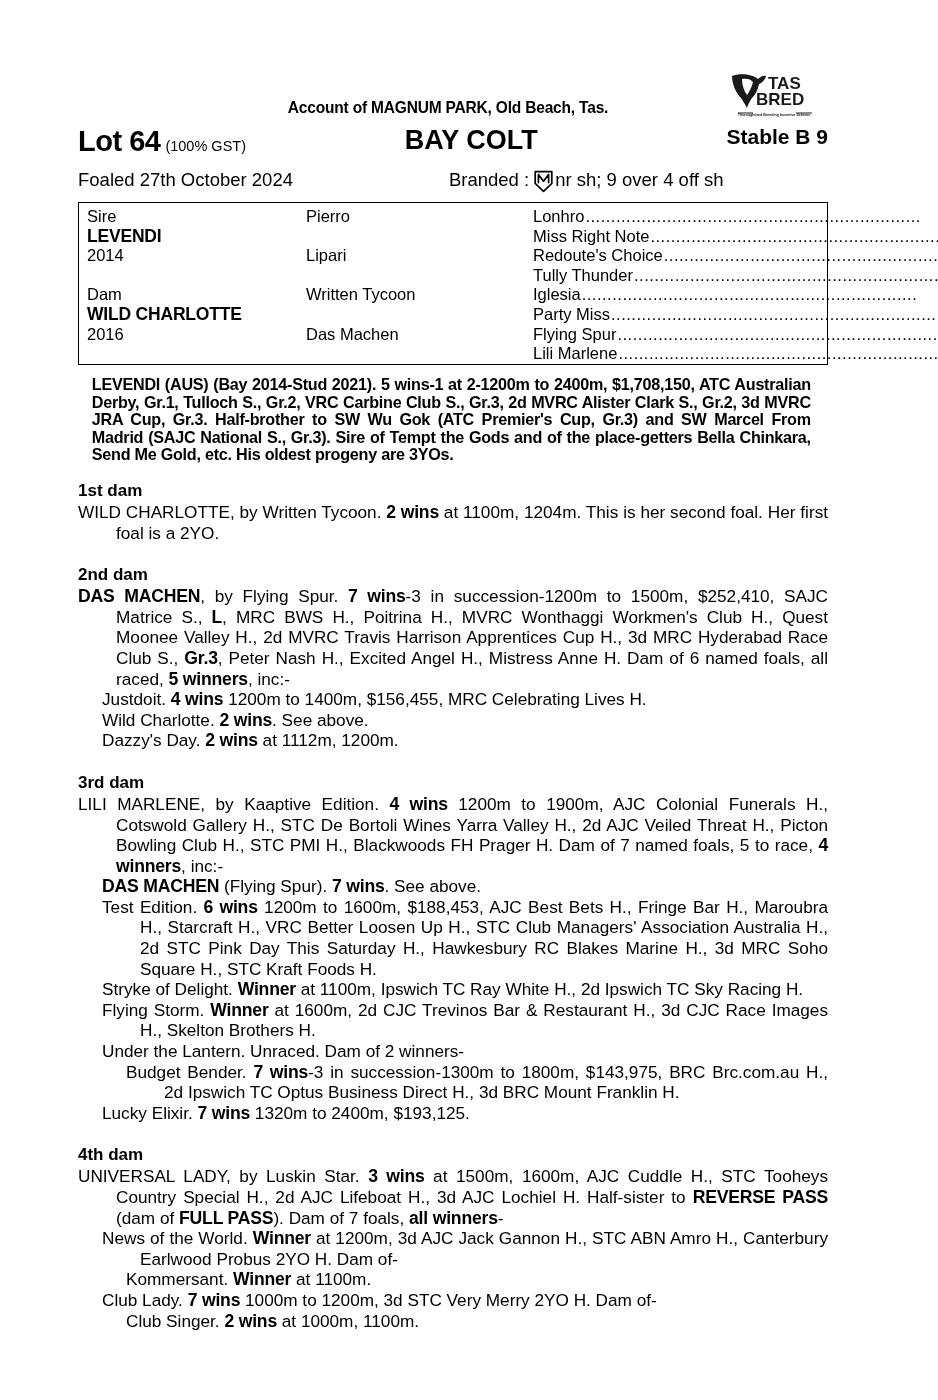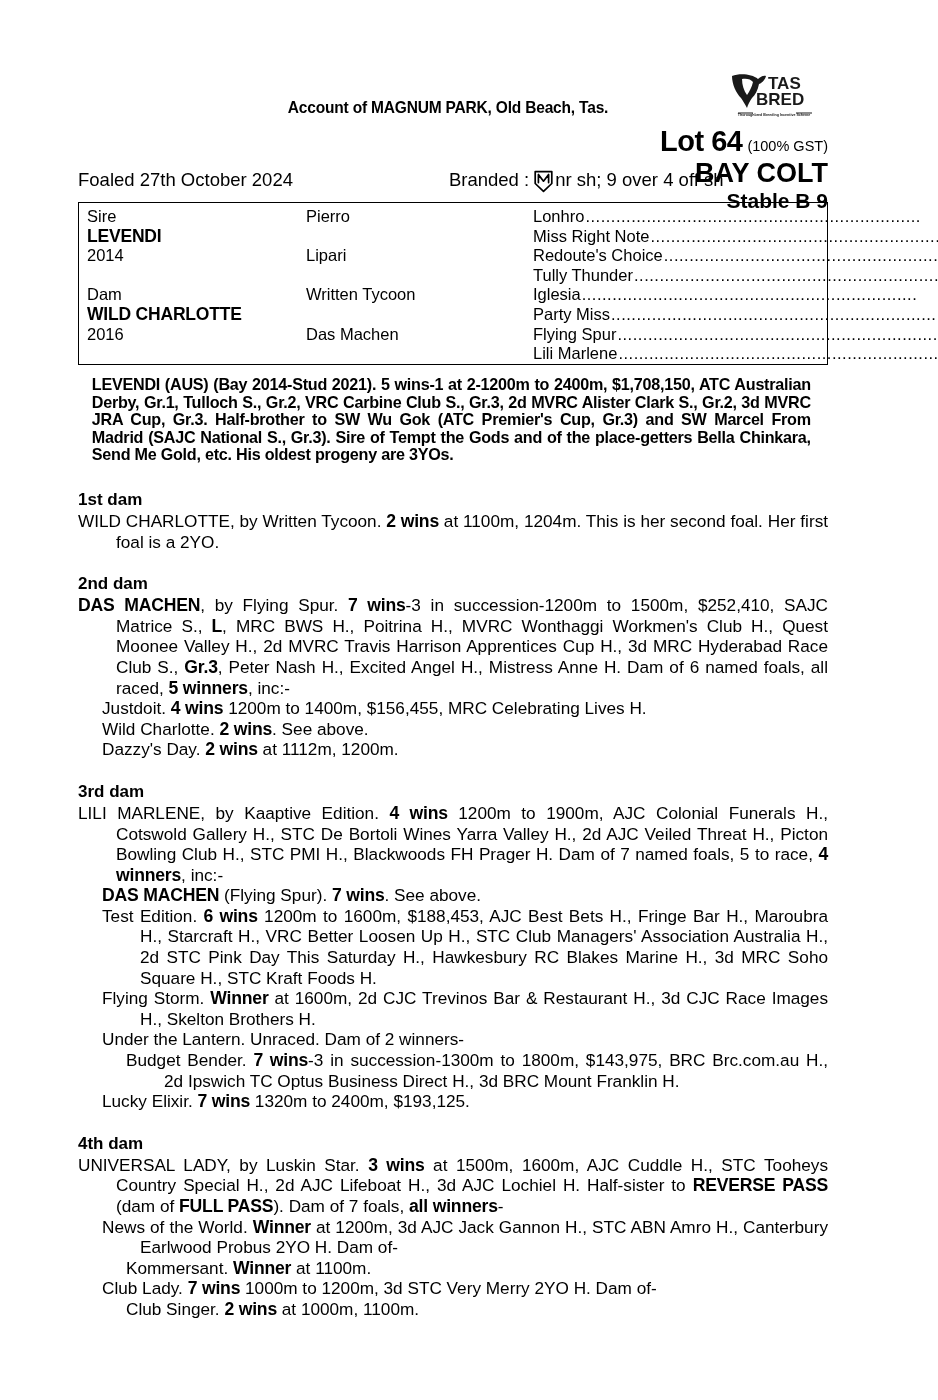--- a/index.html
+++ b/index.html
@@ -39,24 +39,23 @@
     font-size: 16.5px;
     letter-spacing: -0.2px;
     padding-top: 98px;
     margin: 0 0 0 -10px;
     font-stretch: condensed;
     transform: scaleX(0.94);
   }
 
   .title-row {
     display: flex;
-    align-items: flex-end;
+    align-items: flex-start;
     margin-top: 8px;
     height: 34px;
-    flex-direction: column;
   }
   .lot {
     font-size: 29px;
     font-weight: bold;
     letter-spacing: -0.5px;
     white-space: nowrap;
   }
   .gst {
     font-size: 14.5px;
     font-weight: normal;
@@ -149,21 +148,21 @@
     transform-origin: left top;
   }
   .sire-summary > span { display: inline; }
 
   
   .dam-head {
     font-weight: bold;
     font-size: 17px;
     margin: 22px 0 1px 0;
   }
-  .dam-head.first { margin-top: 26px; }
+  .dam-head.first { margin-top: 17px; }
 
   p.e {
     margin: 0;
     font-size: 17.2px;
     line-height: 20.6px;
     text-align: justify;
     text-indent: 0;
     padding-left: 38px;
   }
   p.e > .hang { margin-left: -38px; }
@@ -291,20 +290,21 @@
       <p class="e lvl0"><span class="hang"><span>WILD CHARLOTTE, by Written Tycoon. </span><span class="bb">2 wins</span><span> at 1100m, 1204m. This is her second foal. Her first foal is a 2YO.</span></span></p>
       <div class="dam-head">2nd dam</div>
       <p class="e lvl0"><span class="hang"><span class="bb">DAS MACHEN</span><span>, by Flying Spur. </span><span class="bb">7 wins</span><span>-3 in succession-1200m to 1500m, $252,410, SAJC Matrice S., </span><span class="bb">L</span><span>, MRC BWS H., Poitrina H., MVRC Wonthaggi Workmen's Club H., Quest Moonee Valley H., 2d MVRC Travis Harrison Apprentices Cup H., 3d MRC Hyderabad Race Club S., </span><span class="bb">Gr.3</span><span>, Peter Nash H., Excited Angel H., Mistress Anne H. Dam of 6 named foals, all raced, </span><span class="bb">5 winners</span><span>, inc:-</span></span></p>
       <p class="e lvl1"><span class="hang"><span>Justdoit. </span><span class="bb">4 wins</span><span> 1200m to 1400m, $156,455, MRC Celebrating Lives H.</span></span></p>
       <p class="e lvl1"><span class="hang"><span>Wild Charlotte. </span><span class="bb">2 wins</span><span>. See above.</span></span></p>
       <p class="e lvl1"><span class="hang"><span>Dazzy's Day. </span><span class="bb">2 wins</span><span> at 1112m, 1200m.</span></span></p>
       <div class="dam-head">3rd dam</div>
       <p class="e lvl0"><span class="hang"><span>LILI MARLENE, by Kaaptive Edition. </span><span class="bb">4 wins</span><span> 1200m to 1900m, AJC Colonial Funerals H., Cotswold Gallery H., STC De Bortoli Wines Yarra Valley H., 2d AJC Veiled Threat H., Picton Bowling Club H., STC PMI H., Blackwoods FH Prager H. Dam of 7 named foals, 5 to race, </span><span class="bb">4 winners</span><span>, inc:-</span></span></p>
       <p class="e lvl1"><span class="hang"><span class="bb">DAS MACHEN</span><span> (Flying Spur). </span><span class="bb">7 wins</span><span>. See above.</span></span></p>
       <p class="e lvl1"><span class="hang"><span>Test Edition. </span><span class="bb">6 wins</span><span> 1200m to 1600m, $188,453, AJC Best Bets H., Fringe Bar H., Maroubra H., Starcraft H., VRC Better Loosen Up H., STC Club Managers' Association Australia H., 2d STC Pink Day This Saturday H., Hawkesbury RC Blakes Marine H., 3d MRC Soho Square H., STC Kraft Foods H.</span></span></p>
+      <p class="e lvl1"><span class="hang"><span>Stryke of Delight. </span><span class="bb">Winner</span><span> at 1100m, Ipswich TC Ray White H., 2d Ipswich TC Sky Racing H.</span></span></p>
       <p class="e lvl1"><span class="hang"><span>Flying Storm. </span><span class="bb">Winner</span><span> at 1600m, 2d CJC Trevinos Bar &amp; Restaurant H., 3d CJC Race Images H., Skelton Brothers H.</span></span></p>
       <p class="e lvl1"><span class="hang"><span>Under the Lantern. Unraced. Dam of 2 winners-</span></span></p>
       <p class="e lvl2"><span class="hang"><span>Budget Bender. </span><span class="bb">7 wins</span><span>-3 in succession-1300m to 1800m, $143,975, BRC Brc.com.au H., 2d Ipswich TC Optus Business Direct H., 3d BRC Mount Franklin H.</span></span></p>
       <p class="e lvl1"><span class="hang"><span>Lucky Elixir. </span><span class="bb">7 wins</span><span> 1320m to 2400m, $193,125.</span></span></p>
       <div class="dam-head">4th dam</div>
       <p class="e lvl0"><span class="hang"><span>UNIVERSAL LADY, by Luskin Star. </span><span class="bb">3 wins</span><span> at 1500m, 1600m, AJC Cuddle H., STC Tooheys Country Special H., 2d AJC Lifeboat H., 3d AJC Lochiel H. Half-sister to </span><span class="bb">REVERSE PASS</span><span> (dam of </span><span class="bb">FULL PASS</span><span>). Dam of 7 foals, </span><span class="bb">all winners</span><span>-</span></span></p>
       <p class="e lvl1"><span class="hang"><span>News of the World. </span><span class="bb">Winner</span><span> at 1200m, 3d AJC Jack Gannon H., STC ABN Amro H., Canterbury Earlwood Probus 2YO H. Dam of-</span></span></p>
       <p class="e lvl2"><span class="hang"><span>Kommersant. </span><span class="bb">Winner</span><span> at 1100m.</span></span></p>
       <p class="e lvl1"><span class="hang"><span>Club Lady. </span><span class="bb">7 wins</span><span> 1000m to 1200m, 3d STC Very Merry 2YO H. Dam of-</span></span></p>
       <p class="e lvl2"><span class="hang"><span>Club Singer. </span><span class="bb">2 wins</span><span> at 1000m, 1100m.</span></span></p>

